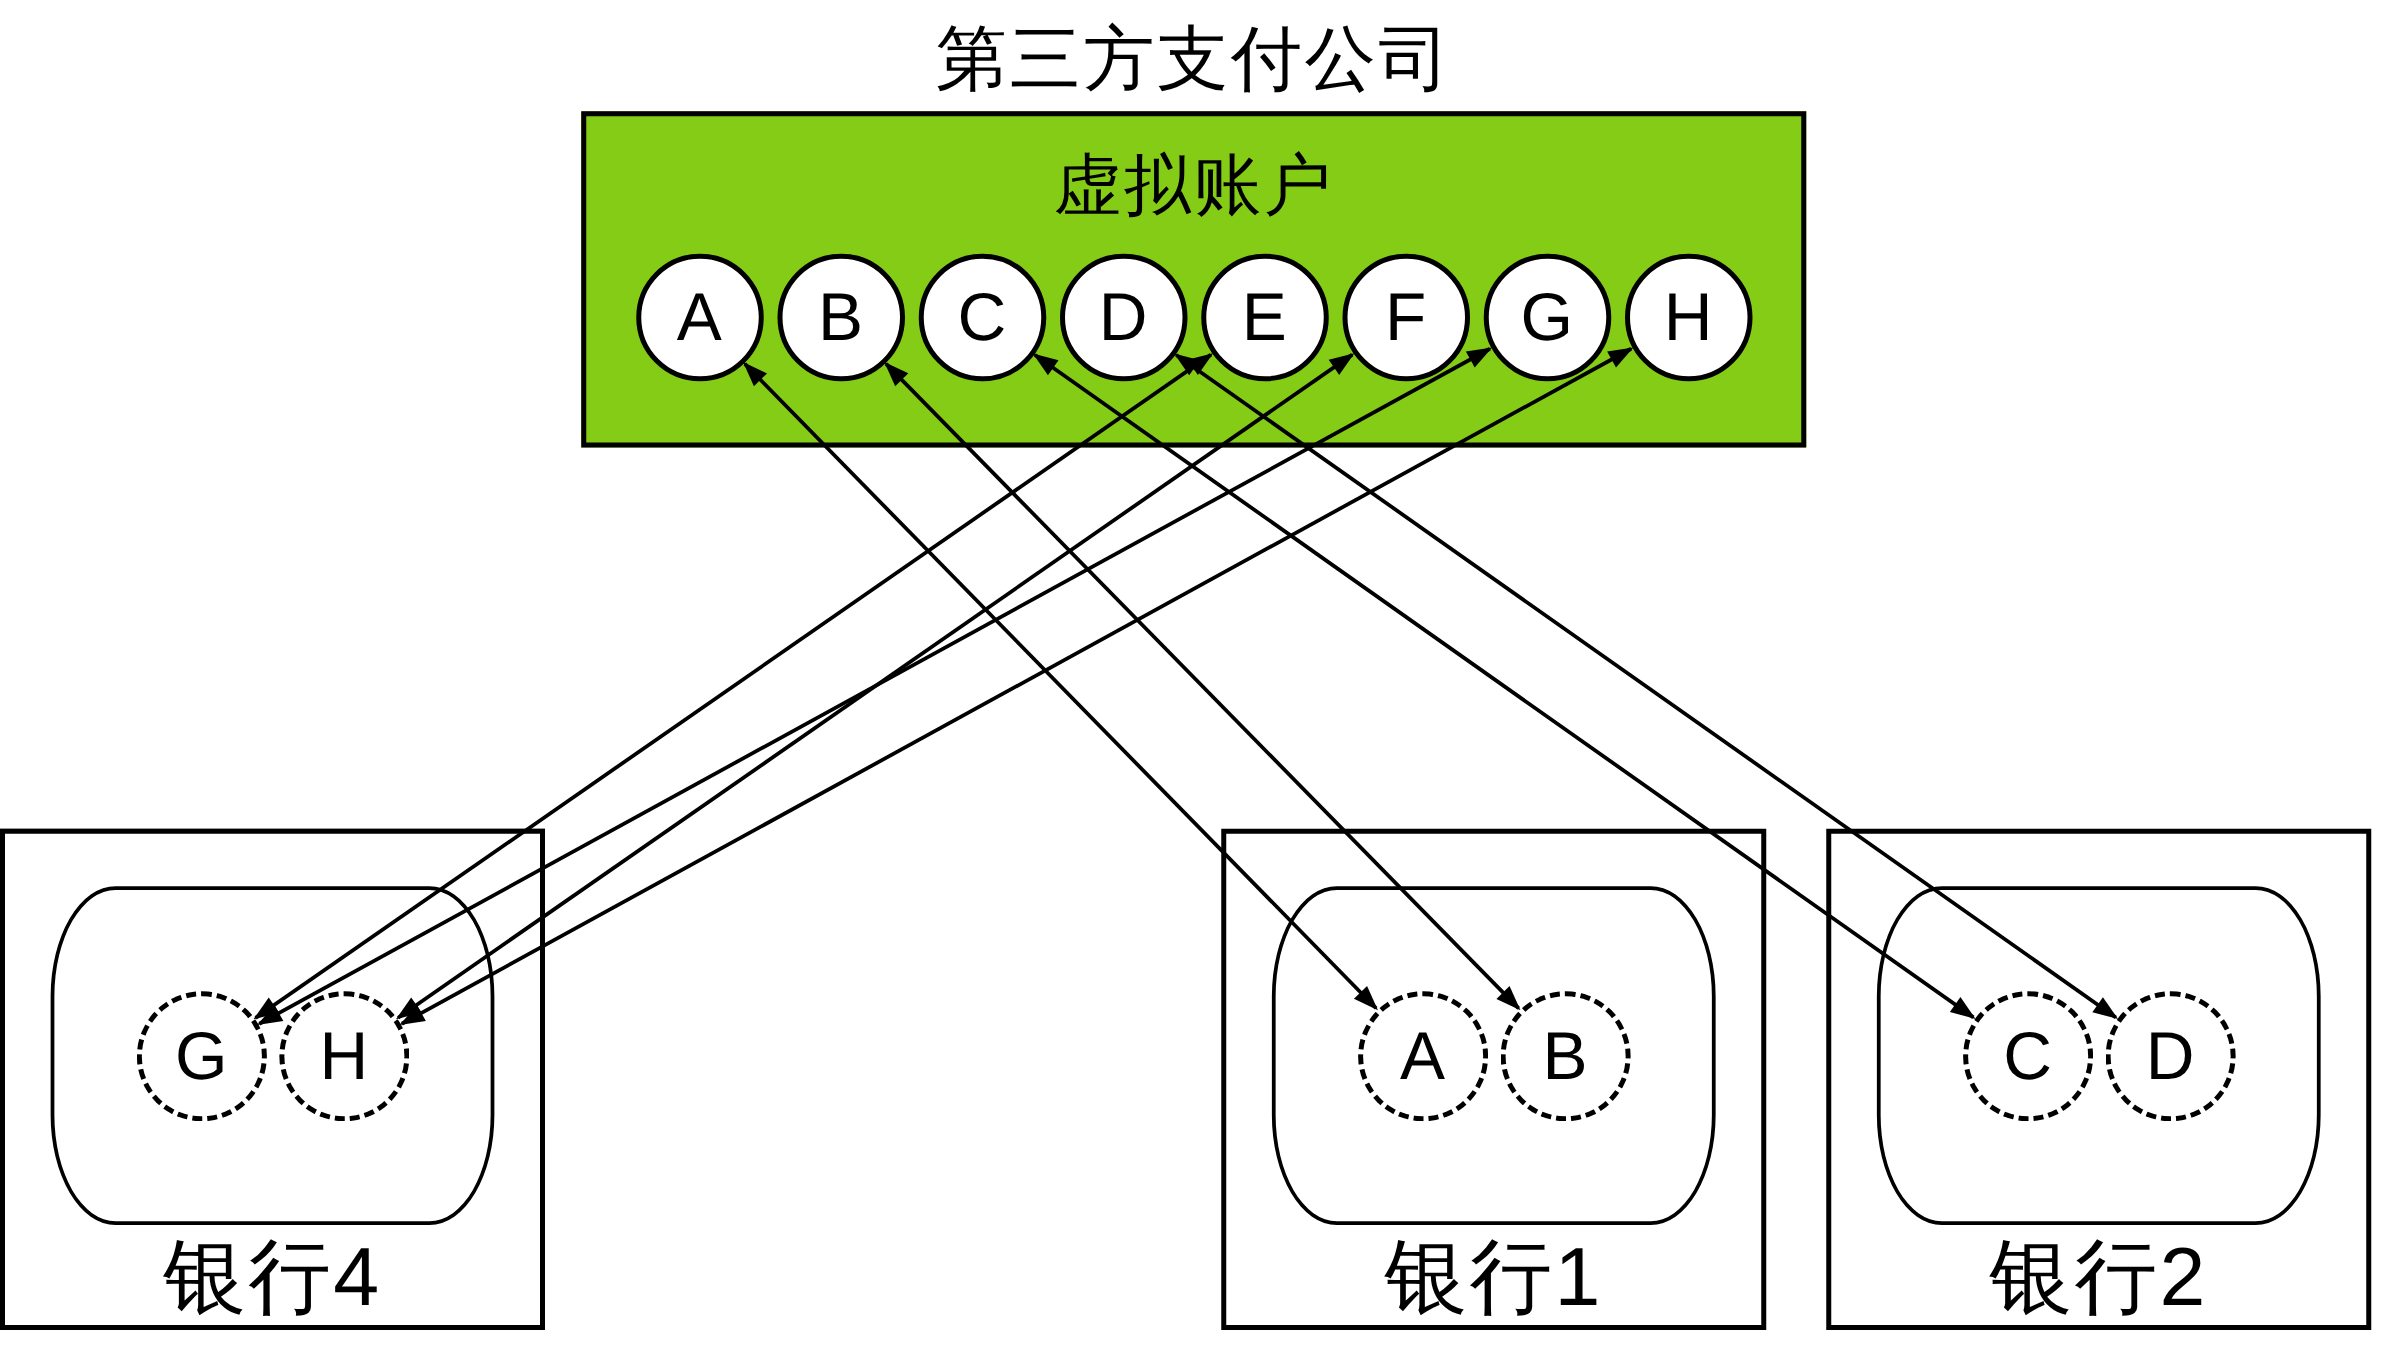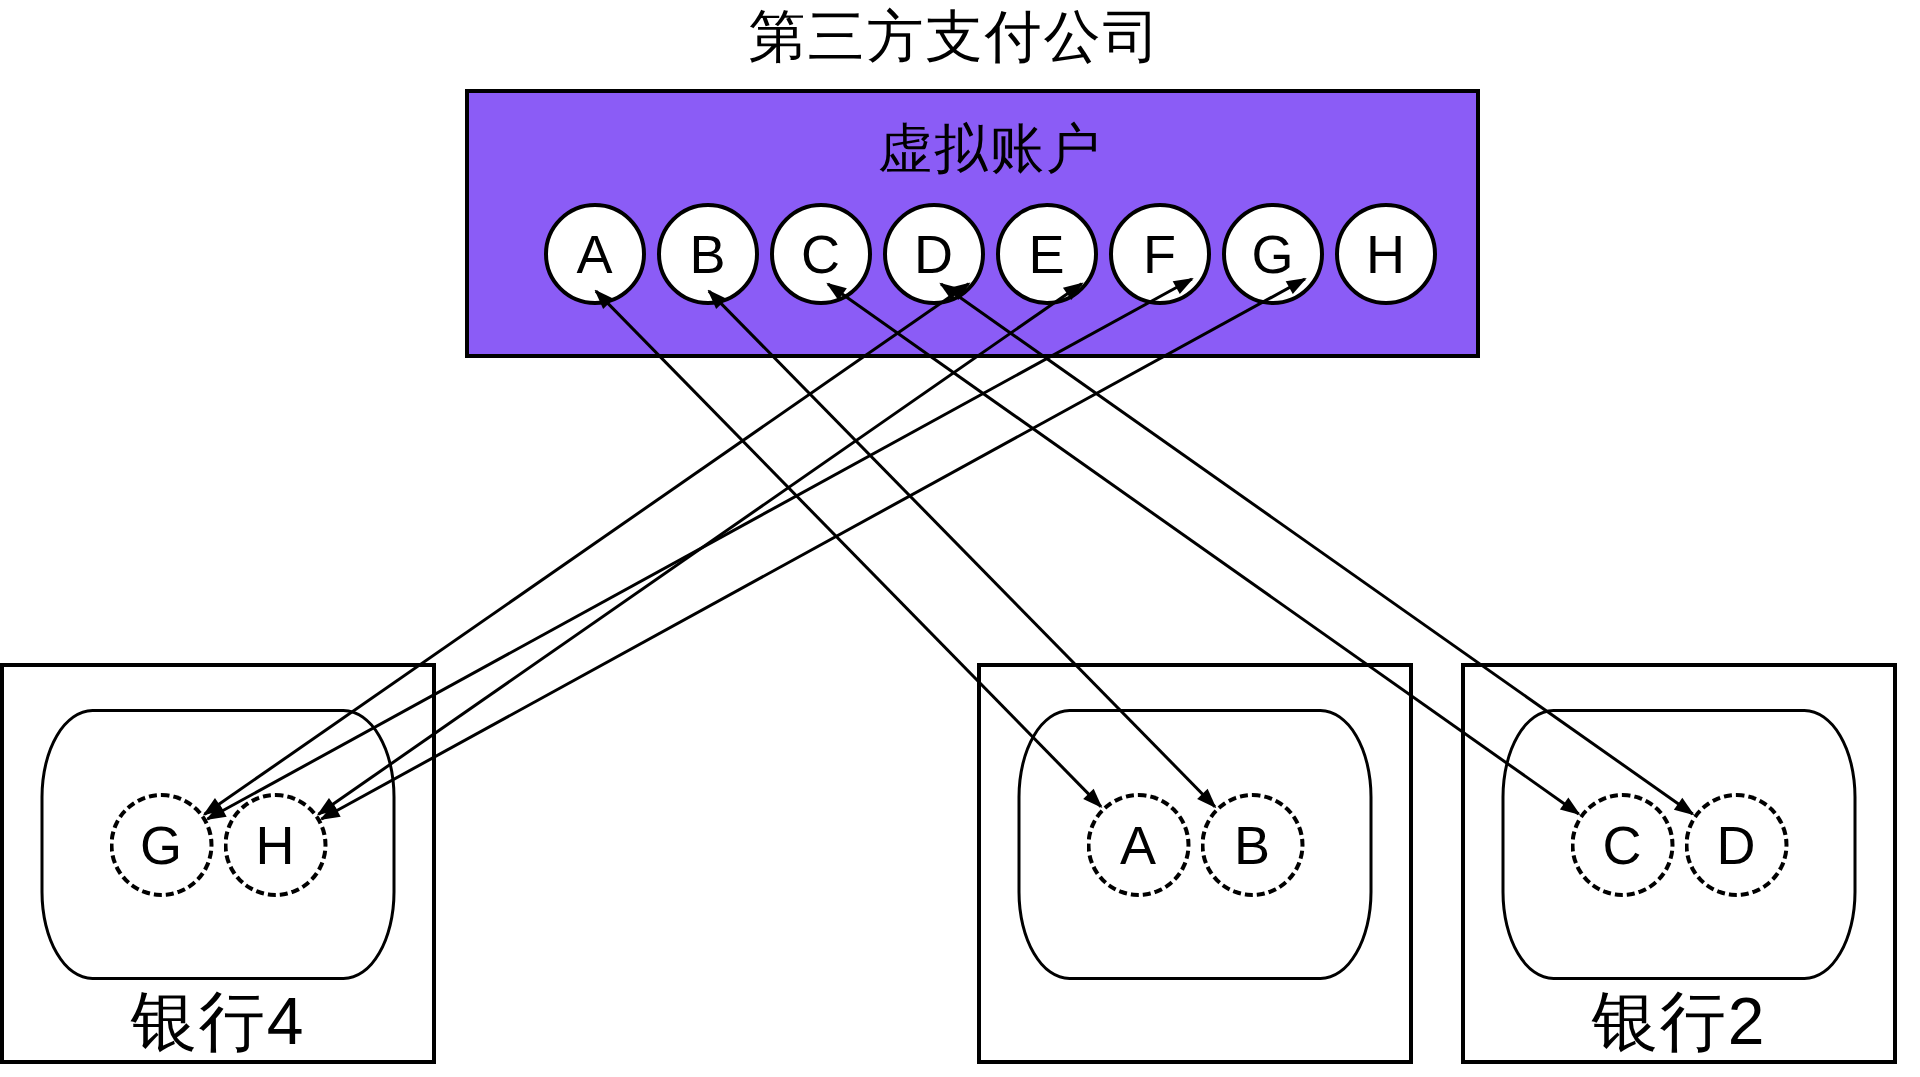--- a/index.html
+++ b/index.html
@@ -13,40 +13,39 @@
     height: 1077px;
     overflow: hidden;
     font-family: "Liberation Sans", "DejaVu Sans", sans-serif;
     color: #000;
   }
 
   
   .diagram-title {
     position: absolute;
     left: 465px;
-    top: 0;
+    top: 11px;
     width: 980px;
     text-align: center;
     font-size: 57px;
     line-height: 72px;
     font-weight: 500;
     letter-spacing: 2px;
     white-space: nowrap;
   }
 
   .vbox {
     position: absolute;
     left: 465px;
     top: 89px;
     width: 972px;
     height: 261px;
     border: 4px solid #000;
-    background: #8b5cf6;
+    background: #84cc16;
     box-sizing: content-box;
-    padding-left: 35px;
   }
   .vbox-label {
     margin-top: 24px;
     text-align: center;
     font-size: 54px;
     line-height: 62px;
     font-weight: 500;
     letter-spacing: 2px;
   }
   .vrow {
@@ -175,20 +174,21 @@
 
 <div class="bank">
   <div class="bank-inner">
     <div class="bcircle">
       <span>A</span>
     </div>
     <div class="bcircle">
       <span>B</span>
     </div>
   </div>
+  <div class="bank-label">银行1</div>
 </div>
 
 <div class="bank">
   <div class="bank-inner">
     <div class="bcircle">
       <span>C</span>
     </div>
     <div class="bcircle">
       <span>D</span>
     </div>

